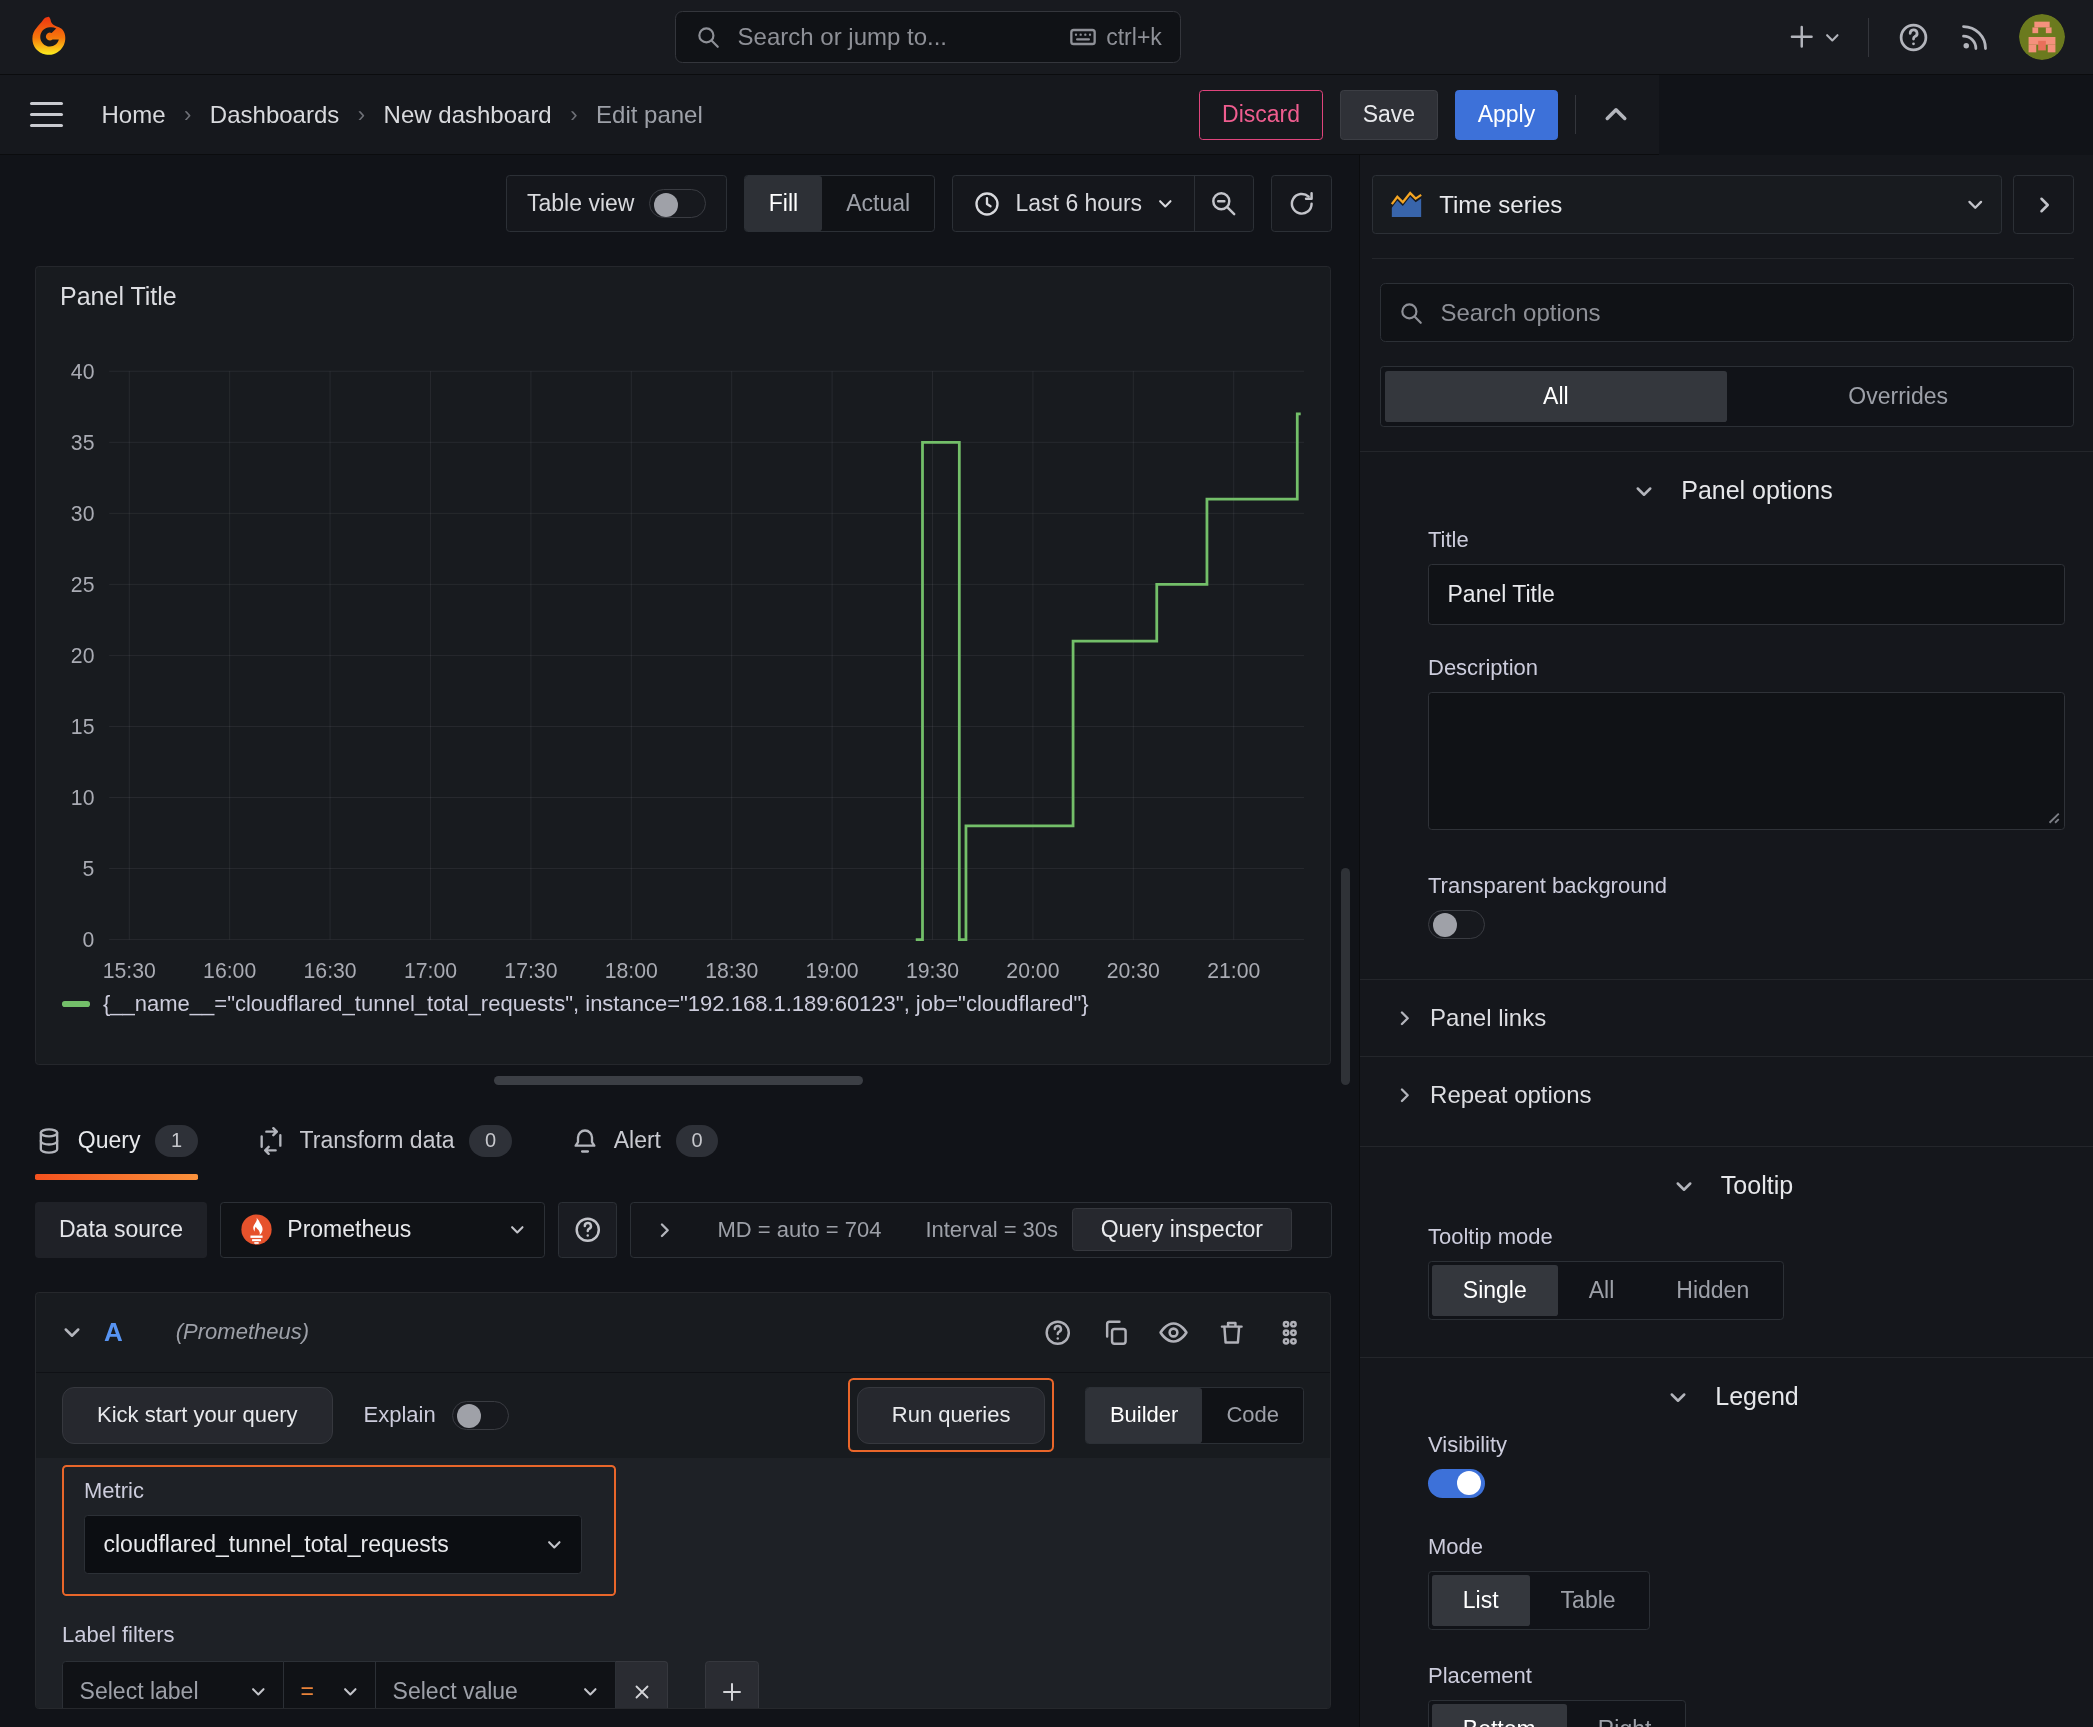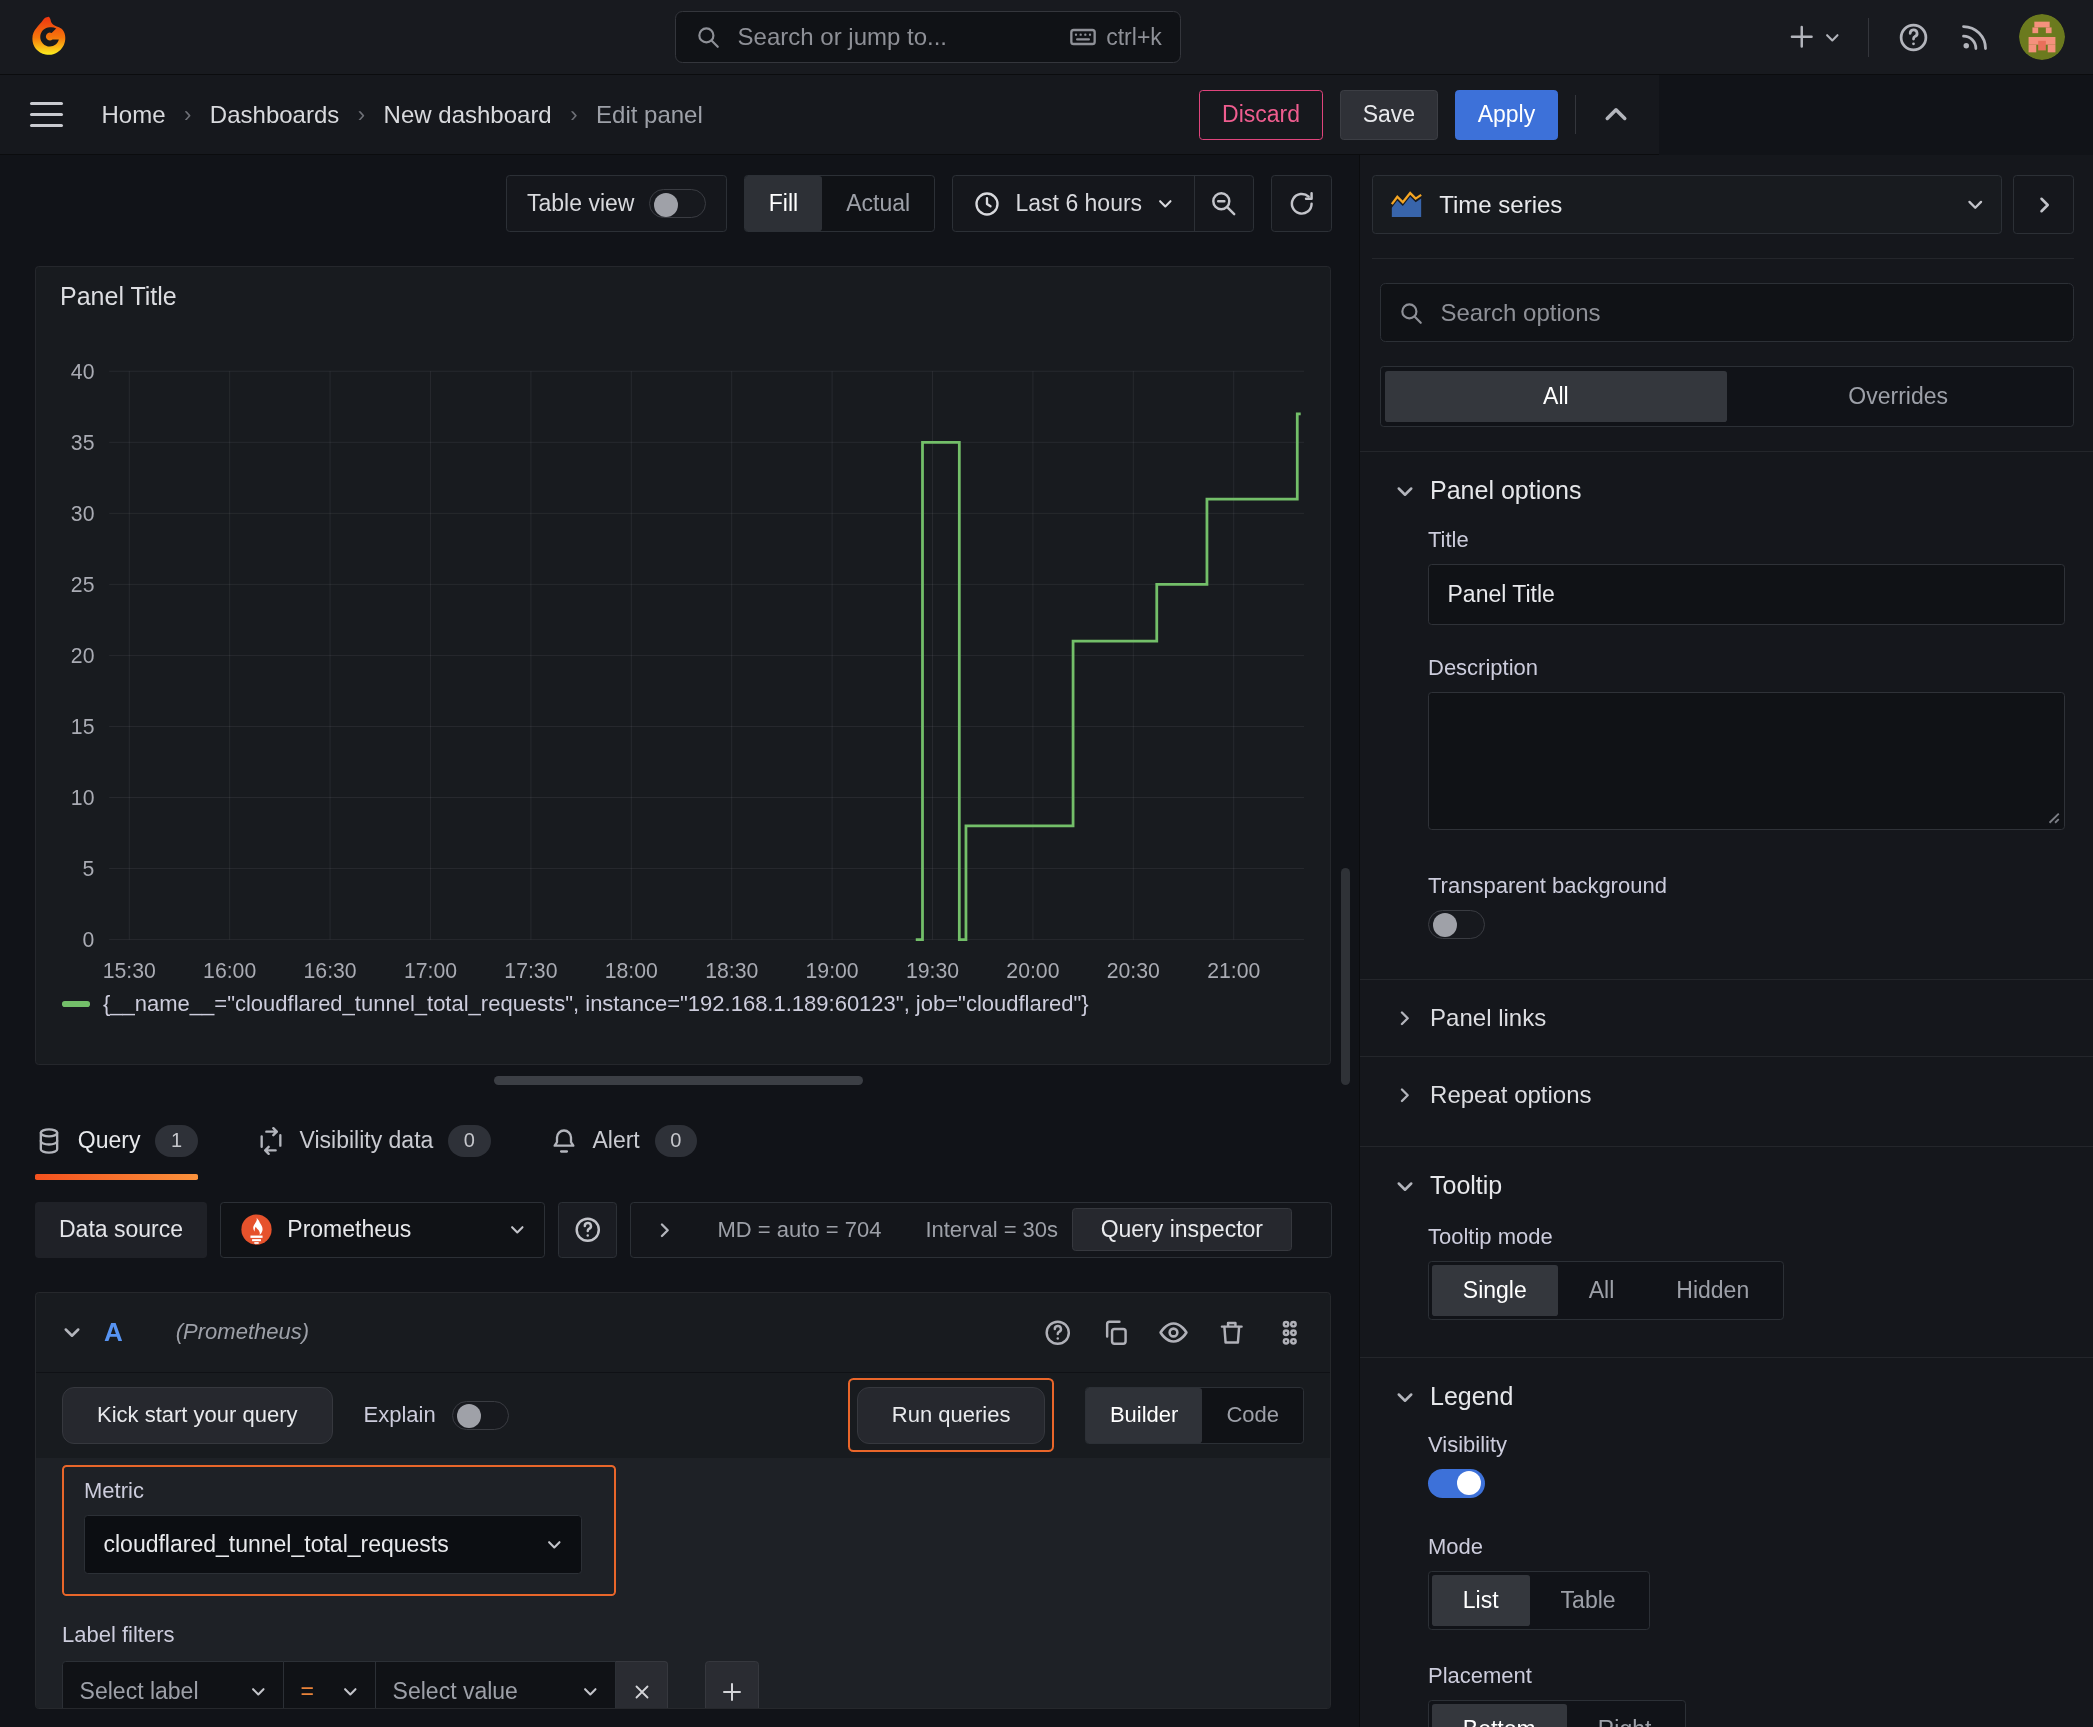--- a/index.html
+++ b/index.html
@@ -128,21 +128,21 @@
   #viz-select .name{font-size:24px;color:#e8e9ec;flex:1;}
   #viz-expand{width:61px;height:59px;border:0.9px solid #2c3036;border-radius:3.7px;display:flex;align-items:center;justify-content:center;color:#c3c4ca;cursor:pointer;box-sizing:border-box;}
   #opt-search{margin:24px 20px 0 20px;height:59px;border:0.9px solid #2c3036;border-radius:5.5px;background:#101216;display:flex;align-items:center;gap:14.8px;padding:0 16.6px;box-sizing:border-box;color:#8e9097;}
   #opt-search input{flex:1;background:transparent;border:none;outline:none;color:#c7c8cd;font-size:24px;font-family:inherit;}
   #opt-search input::placeholder{color:#8e9097;}
   #opt-tabs{margin:24px 20px 24px 20px;height:61px;border:0.9px solid #2c3036;border-radius:3.7px;background:#111318;display:flex;padding:3.7px;box-sizing:border-box;}
   #opt-tabs .t{flex:1;display:flex;align-items:center;justify-content:center;font-size:23px;color:#9da0a8;border-radius:2.8px;cursor:pointer;}
   #opt-tabs .t.active{background:#34373d;color:#ffffff;}
 
   .section{border-top:0.9px solid #24262b;}
-  .sec-head{display:flex;align-items:center;gap:15px;padding:24px 22px 16.6px 35px;cursor:pointer;}
+  .sec-head{display:flex;align-items:center;gap:27px;padding:24px 22px 16.6px 35px;cursor:pointer;justify-content:center;}
   .sec-head .ttl{font-size:25px;font-weight:500;color:#e6e7ea;}
   .sec-head .ic{color:#b3b5bc;}
   .sec-body{padding:0 28px 28px 68px;}
   .fld-label{font-size:22px;color:#ccccdc;margin:24px 0 11px;}
   .txt-input{width:637px;height:61px;background:#101216;border:0.9px solid #2f3238;border-radius:3.7px;color:#e8e9ec;font-size:23px;padding:0 18.5px;box-sizing:border-box;font-family:inherit;outline:none;display:flex;align-items:center;}
   .txt-area{width:637px;height:138px;background:#101216;border:0.9px solid #2f3238;border-radius:3.7px;position:relative;box-sizing:border-box;}
   .resize-grip{position:absolute;right:3.7px;bottom:3.7px;}
   .row-collapsed{display:flex;align-items:center;gap:16.6px;padding:24px 22px 24px 35px;border-top:0.9px solid #24262b;margin-left:0;cursor:pointer;}
   .row-collapsed .lbl{font-size:24px;color:#dcdde1;}
   .row-collapsed .ic{color:#b3b5bc;}
@@ -360,21 +360,21 @@
         </svg>
       <span>Query</span>
       <span class="cnt">1</span>
     </div>
     <div class="qtab">
       <svg class="ic" width="28" height="28" viewBox="0 0 24 24">
           <path d="M8 4h9M17 4l-3-3M17 4l-3 3"></path>
           <path d="M16 20H7M7 20l3 3M7 20l3-3"></path>
           <path d="M4 8v9M20 16V7"></path>
         </svg>
-      <span>Visibility data</span>
+      <span>Transform data</span>
       <span class="cnt">0</span>
     </div>
     <div class="qtab">
       <svg class="ic" width="28" height="28" viewBox="0 0 24 24">
           <path d="M9.5 21h5M12 3a6 6 0 0 1 6 6v4l2 3H4l2-3V9a6 6 0 0 1 6-6z"></path>
         </svg>
       <span>Alert</span>
       <span class="cnt">0</span>
     </div>
   </div>

